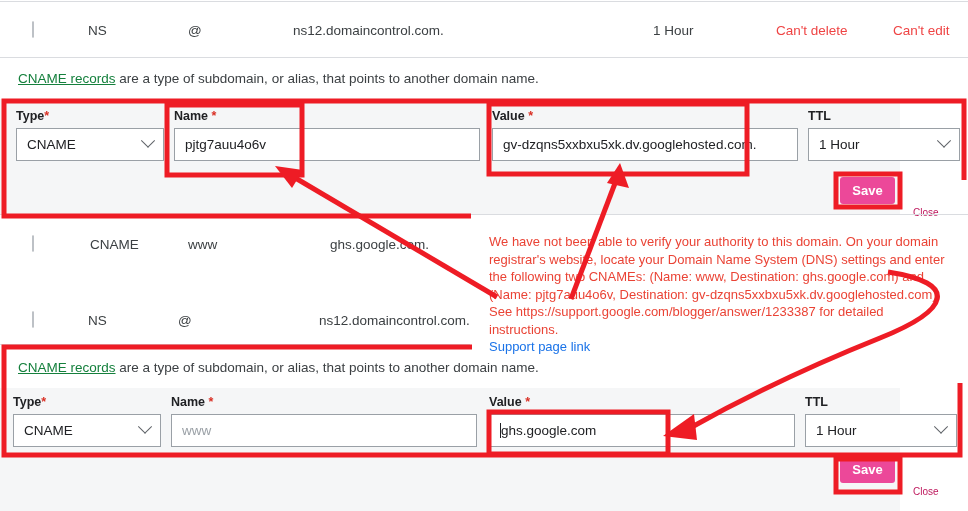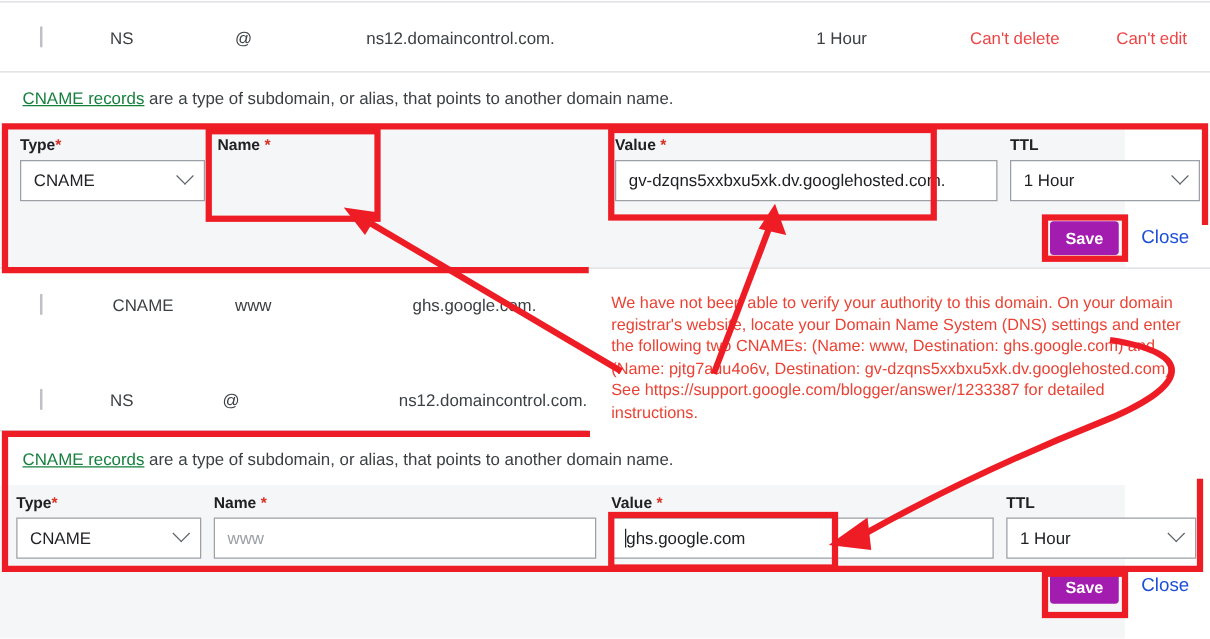--- a/index.html
+++ b/index.html
@@ -105,37 +105,38 @@
     flex: 0 0 auto;
   }
   .caret {
     display:inline-block;
     width:1px;height:15px;background:#202124;
     margin-right:0px;
   }
 
   .btn-save {
     position: absolute;
-    background: #a21caf;
+    background: #ec4899;
     color: #ffffff;
     font-size: 13px;
     font-weight: bold;
     border: none;
     border-radius: 3px;
     height: 27px;
     width: 55px;
     cursor: pointer;
     font-family: "Liberation Sans", sans-serif;
   }
   .btn-close {
     position: absolute;
-    color: #1d4ed8;
-    font-size: 15px;
+    color: #be185d;
+    font-size: 10px;
     cursor: pointer;
     white-space: nowrap;
+    margin-top: 26px;
   }
 
   
   .verify-msg {
     position: absolute;
     color: #ea4335;
     font-size: 13px;
     line-height: 17.5px;
     width: 462px;
   }
@@ -179,20 +180,23 @@
     <div class="fld" style="left:16px;top:10px;width:148px;">
       <div class="fld-label"><span>Type</span><span class="req">*</span></div>
       <div class="ctrl select">
         <span>CNAME</span>
         <span class="chev"></span>
       </div>
     </div>
 
     <div class="fld" style="left:174px;top:10px;width:306px;">
       <div class="fld-label"><span>Name</span> <span class="req">*</span></div>
+      <div class="ctrl">
+        <span>pjtg7auu4o6v</span>
+      </div>
     </div>
 
     <div class="fld" style="left:492px;top:10px;width:306px;">
       <div class="fld-label"><span>Value</span> <span class="req">*</span></div>
       <div class="ctrl">
         <span>gv-dzqns5xxbxu5xk.dv.googlehosted.com.</span>
       </div>
     </div>
 
     <div class="fld" style="left:808px;top:10px;width:152px;">
@@ -217,20 +221,21 @@
 
   <div class="dns-row" style="top:292px;">
     <div class="cell" style="left:16px;top:20px;"><span class="cb"></span></div>
     <div class="cell" style="left:72px;">NS</div>
     <div class="cell" style="left:162px;">@</div>
     <div class="cell" style="left:303px;">ns12.domaincontrol.com.</div>
   </div>
 
   <div class="verify-msg" style="left:489px;top:233px;">
     <span>We have not been able to verify your authority to this domain. On your domain registrar's website, locate your Domain Name System (DNS) settings and enter the following two CNAMEs: (Name: www, Destination: ghs.google.com) and (Name: pjtg7auu4o6v, Destination: gv-dzqns5xxbxu5xk.dv.googlehosted.com). See https://support.google.com/blogger/answer/1233387 for detailed instructions.</span>
+    <div class="support-link">Support page link</div>
   </div>
 
   <div class="row-sep" style="top:344px;width:470px;"></div>
 
   <div class="note" style="left:18px;top:360px;">
     <a>CNAME records</a><span> are a type of subdomain, or alias, that points to another domain name.</span>
   </div>
 
   <div class="form-panel" style="top:388px;height:123px;">
 

